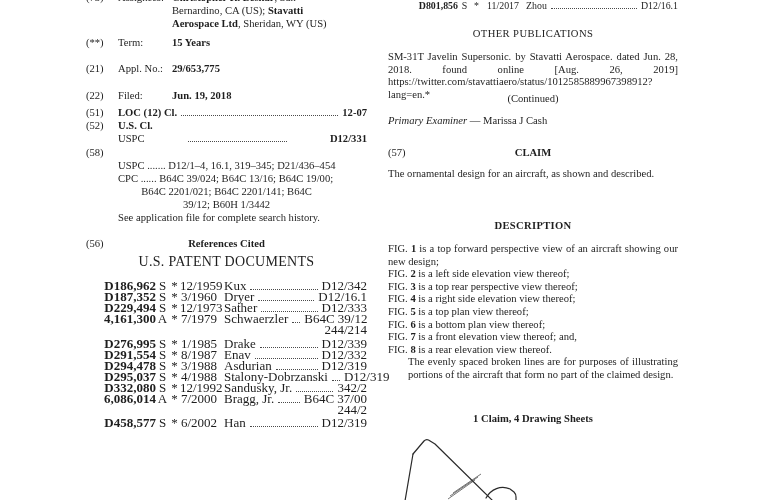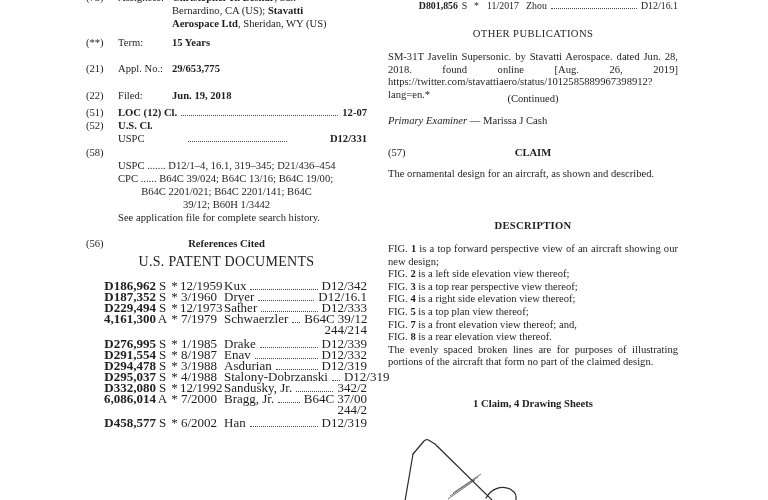--- a/index.html
+++ b/index.html
@@ -46,22 +46,22 @@
   .op-head { top:27px; letter-spacing:0.4px; }
   .op-text { top:51px; text-align:justify; line-height:12.5px; overflow-wrap:anywhere; }
   .op-cont { top:92px; }
   .examiner { top:114px; }
   .claim-head { top:146px; }
   .claim-head .code-abs, .refs-head .code-abs { position:absolute; left:0; top:0; }
   .claim-text { top:167px; text-align:justify; line-height:13.2px; }
   .desc-head { top:219px; letter-spacing:0.3px; }
   .desc-body { top:243px; line-height:12.6px; }
   .fig-line { text-align:justify; }
-  .desc-note { text-align:justify; }
-  .sheets { top:397px; }
+  .desc-note { text-align:justify;margin-left:20px; }
+  .sheets { top:412px; }
 
   
   .l-term  { top:36px; }
   .l-appl  { top:62px; }
   .l-filed { top:89px; }
   .l-loc   { top:106px; }
   .l-uscl  { top:119px; }
   .l-uspc  { top:132px; }
   .l-field { top:146px;flex-direction:column; }
   .l-fs1 { top:159px; }
@@ -282,20 +282,21 @@
 
     <div class="abs claim-text">The ornamental design for an aircraft, as shown and described.</div>
 
     <div class="abs desc-body">
       <div id="fig-list">
           <div class="fig-line"><span>FIG. </span><span class="b">1</span><span> is a top forward perspective view of an aircraft showing our new design;</span></div>
           <div class="fig-line"><span>FIG. </span><span class="b">2</span><span> is a left side elevation view thereof;</span></div>
           <div class="fig-line"><span>FIG. </span><span class="b">3</span><span> is a top rear perspective view thereof;</span></div>
           <div class="fig-line"><span>FIG. </span><span class="b">4</span><span> is a right side elevation view thereof;</span></div>
           <div class="fig-line"><span>FIG. </span><span class="b">5</span><span> is a top plan view thereof;</span></div>
+          <div class="fig-line"><span>FIG. </span><span class="b">6</span><span> is a bottom plan view thereof;</span></div>
           <div class="fig-line"><span>FIG. </span><span class="b">7</span><span> is a front elevation view thereof; and,</span></div>
           <div class="fig-line"><span>FIG. </span><span class="b">8</span><span> is a rear elevation view thereof.</span></div>
         </div>
       <div class="desc-note">The evenly spaced broken lines are for purposes of illustrating portions of the aircraft that form no part of the claimed design.</div>
     </div>
 
     <div class="abs sheets center b">1 Claim, 4 Drawing Sheets</div>
   </div>
 
   <svg class="drawing" width="135" height="63" viewBox="0 0 135 63">

